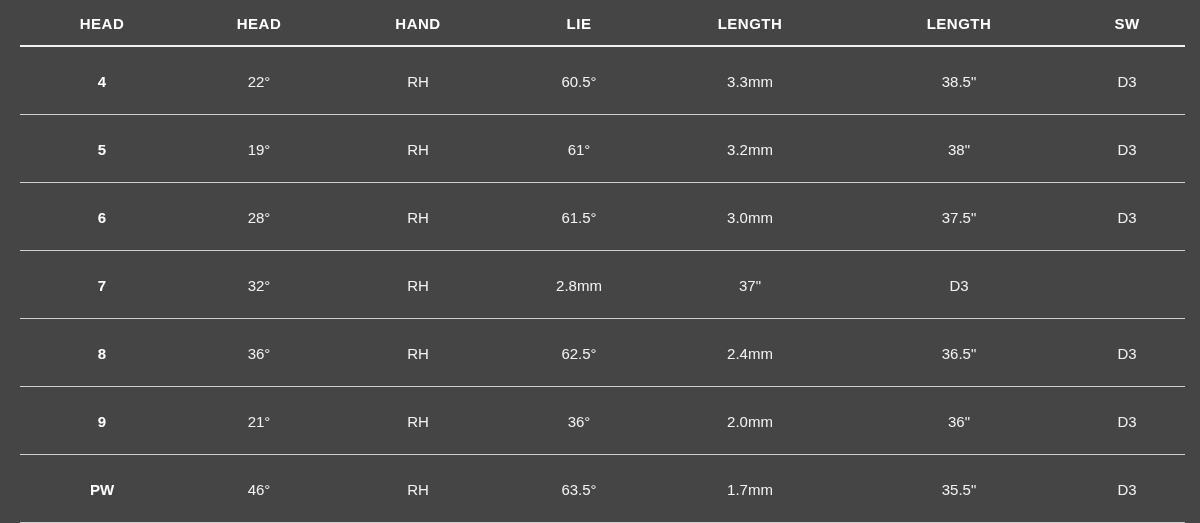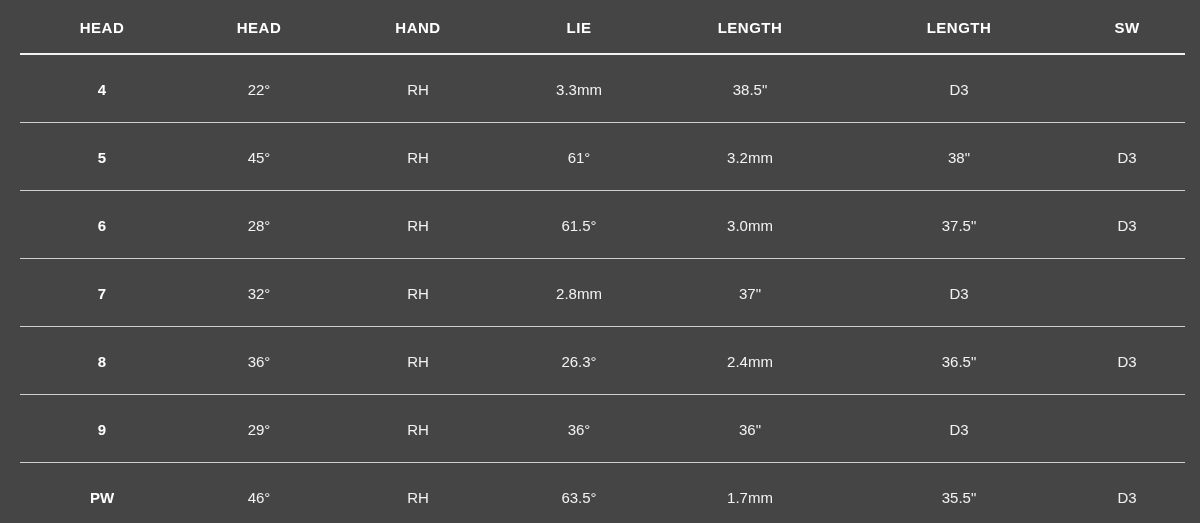--- a/index.html
+++ b/index.html
@@ -15,21 +15,21 @@
   }
   .spec-table {
     width: 1200px;
   }
   .row {
     display: grid;
     grid-template-columns: 204px 110px 208px 114px 228px 190px 146px;
     position: relative;
   }
   .header-row {
-    height: 55px;
+    height: 47px;
   }
   .header-row::after {
     content: "";
     position: absolute;
     left: 20px;
     right: 15px;
     bottom: 0;
     height: 2px;
     background: var(--header-rule, #f2f2f2);
   }
@@ -77,27 +77,28 @@
         <div class="cell th">LIE</div>
         <div class="cell th">LENGTH</div>
         <div class="cell th">LENGTH</div>
         <div class="cell th">SW</div>
       </div>
     <div id="rows-container">
         <div class="row data-row">
           <div class="cell row-head">4</div>
           <div class="cell">22°</div>
           <div class="cell">RH</div>
+          <div class="cell">60.5°</div>
           <div class="cell">3.3mm</div>
           <div class="cell">38.5"</div>
           <div class="cell">D3</div>
         </div>
         <div class="row data-row">
           <div class="cell row-head">5</div>
-          <div class="cell">45°</div>
+          <div class="cell">19°</div>
           <div class="cell">RH</div>
           <div class="cell">61°</div>
           <div class="cell">3.2mm</div>
           <div class="cell">38"</div>
           <div class="cell">D3</div>
         </div>
         <div class="row data-row">
           <div class="cell row-head">6</div>
           <div class="cell">28°</div>
           <div class="cell">RH</div>
@@ -111,30 +112,31 @@
           <div class="cell">32°</div>
           <div class="cell">RH</div>
           <div class="cell">2.8mm</div>
           <div class="cell">37"</div>
           <div class="cell">D3</div>
         </div>
         <div class="row data-row">
           <div class="cell row-head">8</div>
           <div class="cell">36°</div>
           <div class="cell">RH</div>
-          <div class="cell">26.3°</div>
+          <div class="cell">62.5°</div>
           <div class="cell">2.4mm</div>
           <div class="cell">36.5"</div>
           <div class="cell">D3</div>
         </div>
         <div class="row data-row">
           <div class="cell row-head">9</div>
-          <div class="cell">29°</div>
+          <div class="cell">21°</div>
           <div class="cell">RH</div>
           <div class="cell">36°</div>
+          <div class="cell">2.0mm</div>
           <div class="cell">36"</div>
           <div class="cell">D3</div>
         </div>
         <div class="row data-row">
           <div class="cell row-head">PW</div>
           <div class="cell">46°</div>
           <div class="cell">RH</div>
           <div class="cell">63.5°</div>
           <div class="cell">1.7mm</div>
           <div class="cell">35.5"</div>

